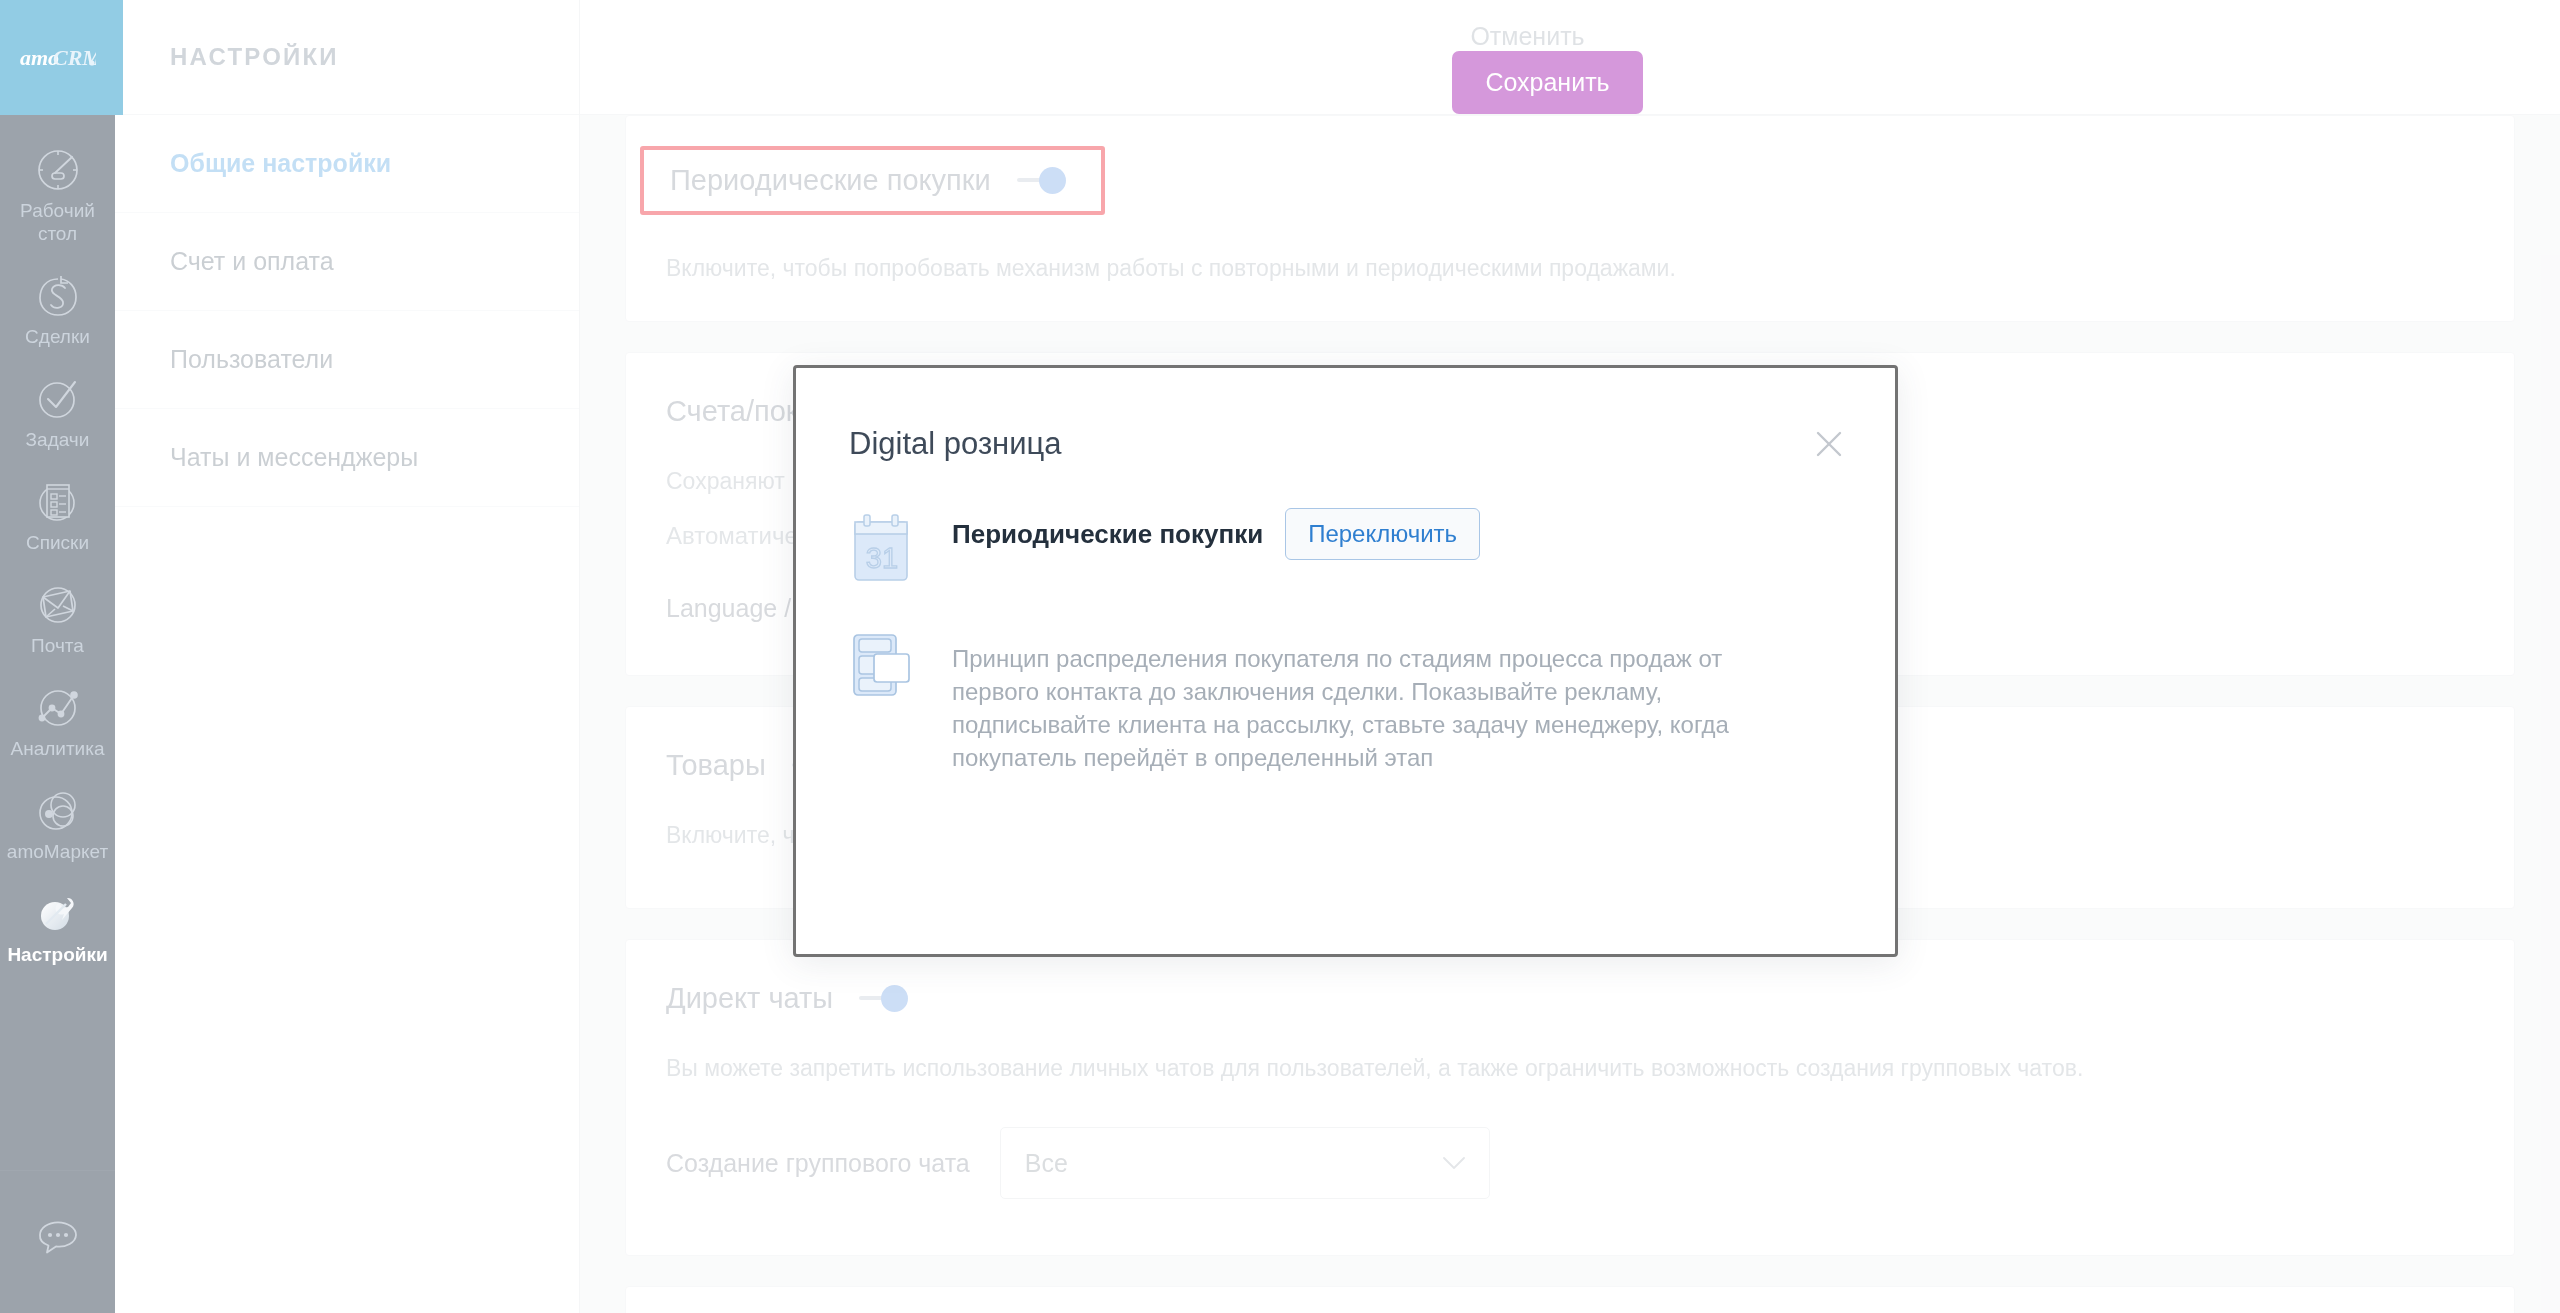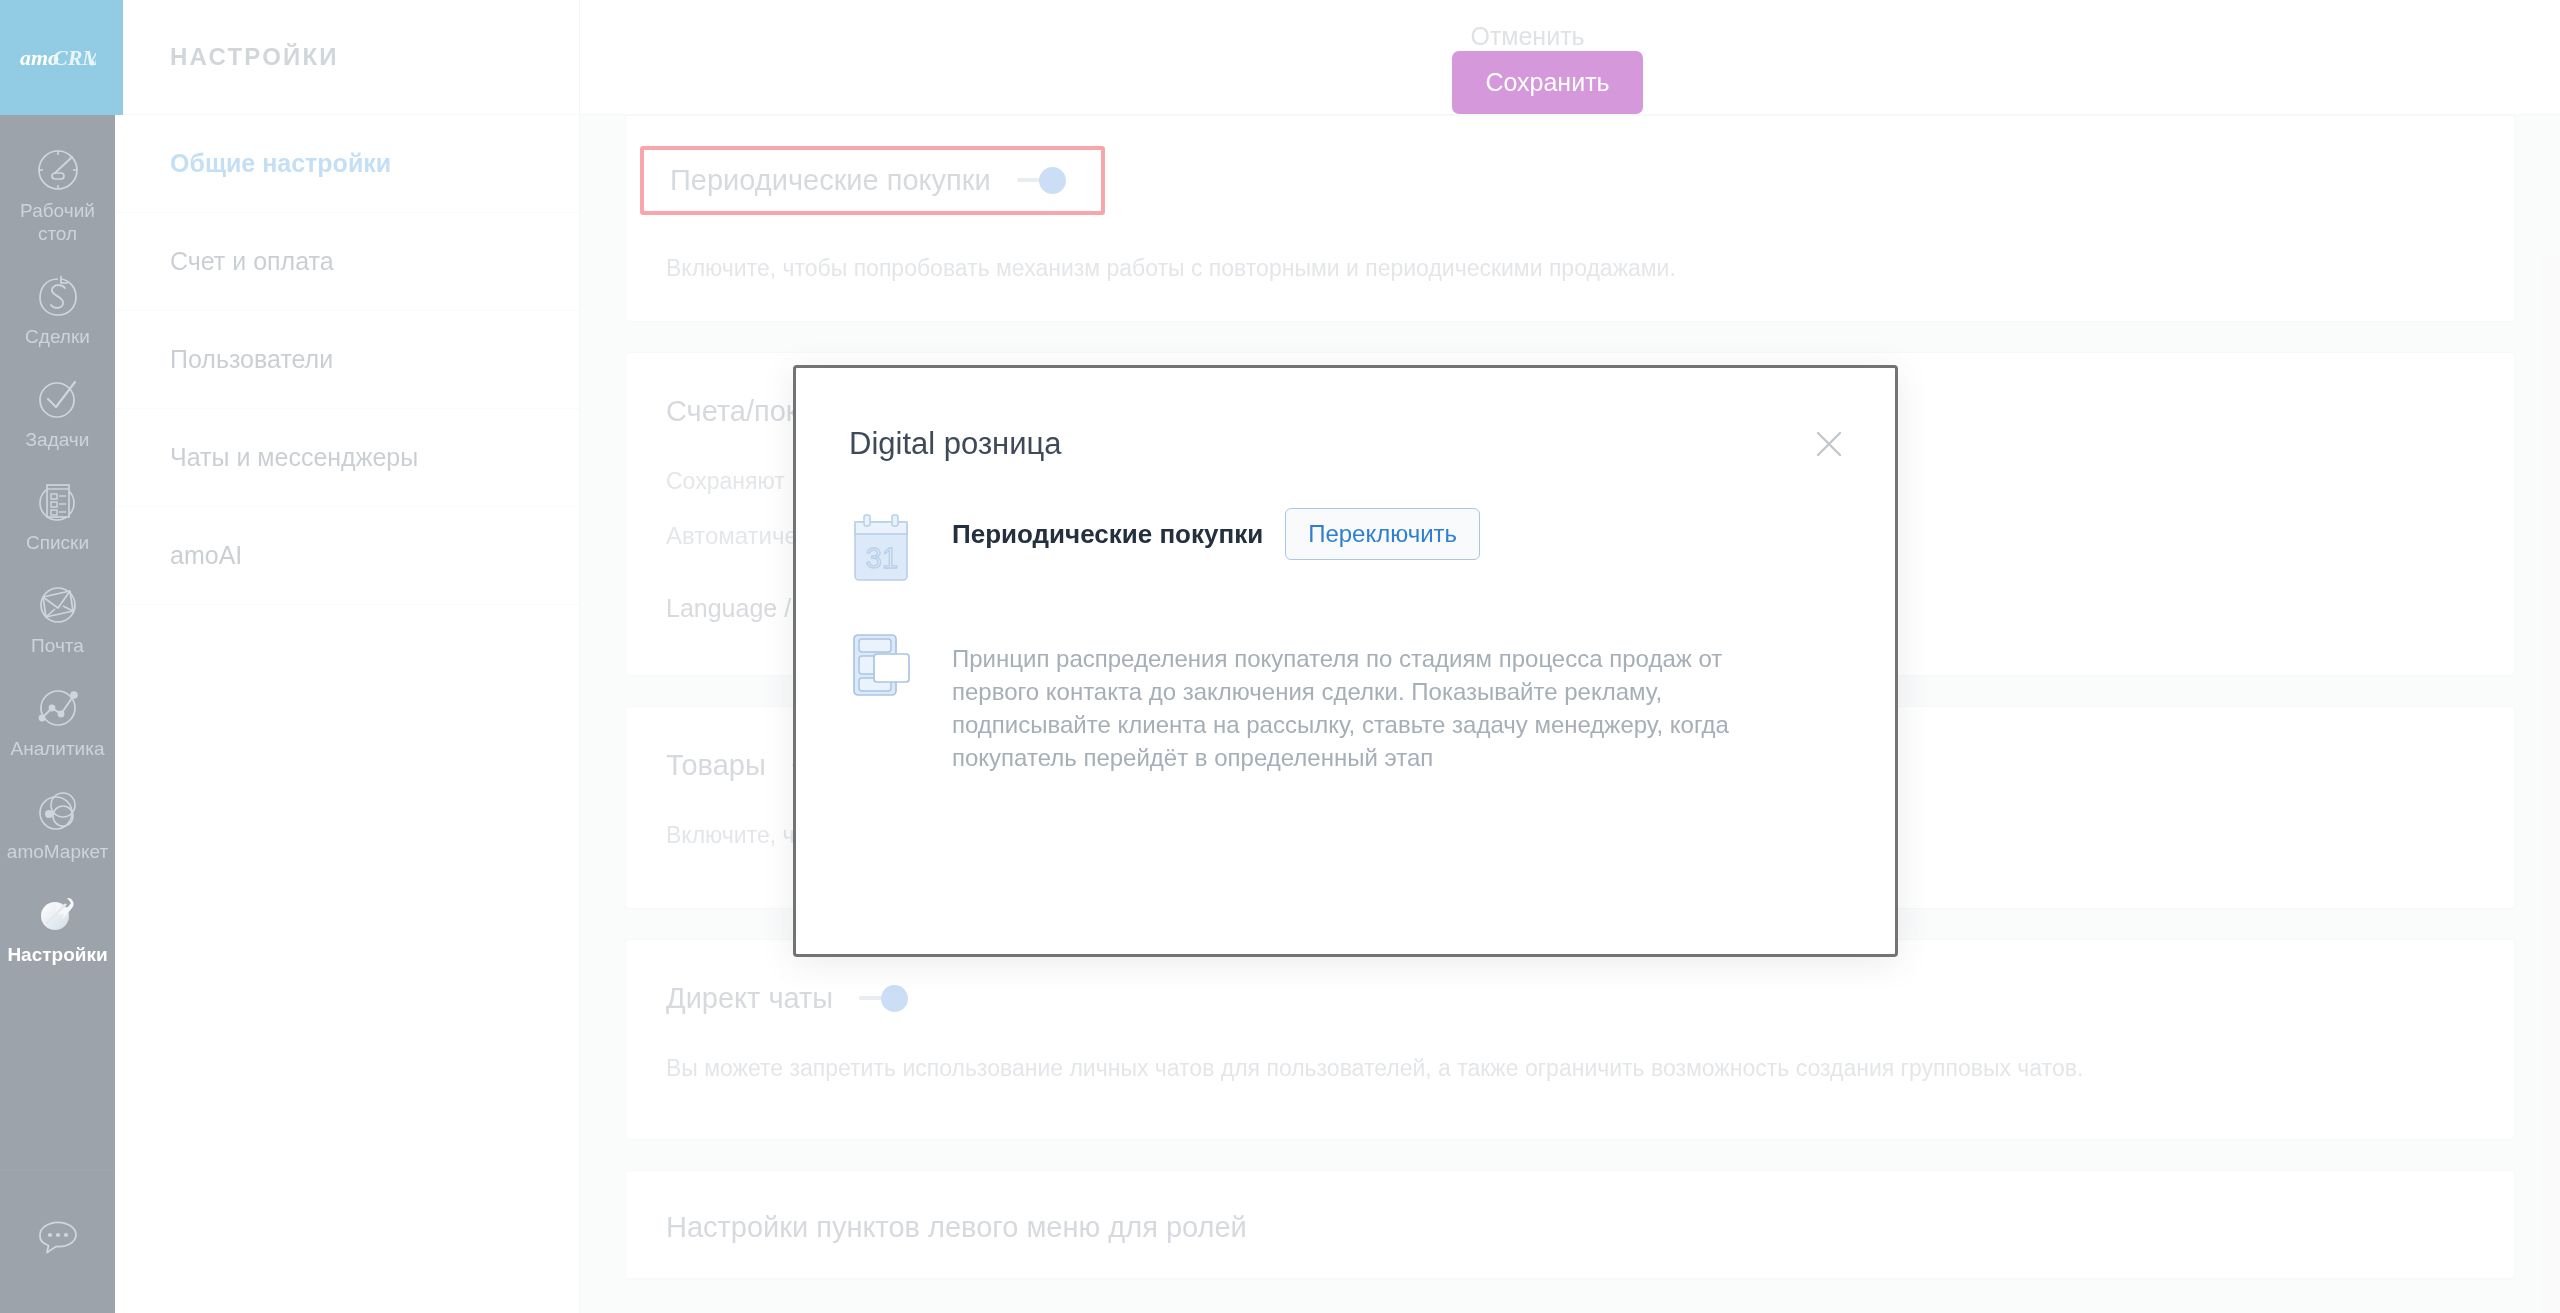--- a/index.html
+++ b/index.html
@@ -352,21 +352,20 @@
       </svg>
     </div>
   </div>
 
   <div class="settings-nav">
     <div class="settings-title">НАСТРОЙКИ</div>
     <div class="nav-item active">Общие настройки</div>
     <div class="nav-item">Счет и оплата</div>
     <div class="nav-item">Пользователи</div>
     <div class="nav-item">Чаты и мессенджеры</div>
-    <div class="nav-item">amoAI</div>
   </div>
 
   <div class="topbar">
     <button class="btn-cancel">Отменить</button>
     <button class="btn-save">Сохранить</button>
   </div>
 
   <div class="main">
 
     <div class="card" style="margin-top:0;">
@@ -414,20 +413,29 @@
     <div class="card">
       <div class="card-pad" style="padding-top:42px; padding-bottom:56px;">
         <div class="row-title">
           <span>Директ чаты</span>
           <span class="toggle">
             <span class="track"></span>
             <span class="knob"></span>
           </span>
         </div>
         <div class="row-desc">Вы можете запретить использование личных чатов для пользователей, а также ограничить возможность создания групповых чатов.</div>
+        <div class="field-row">
+          <div class="field-label">Создание группового чата</div>
+          <div class="select">
+            <span>Все</span>
+            <svg class="chev" viewBox="0 0 22 13">
+              <polyline points="1,1 11,11 21,1" fill="none" stroke="#c3c8ce" stroke-width="1.8" stroke-linecap="round" stroke-linejoin="round"></polyline>
+            </svg>
+          </div>
+        </div>
       </div>
     </div>
 
     <div class="card">
       <div class="roles-head">Настройки пунктов левого меню для ролей</div>
 
     </div>
 
   </div>
 

